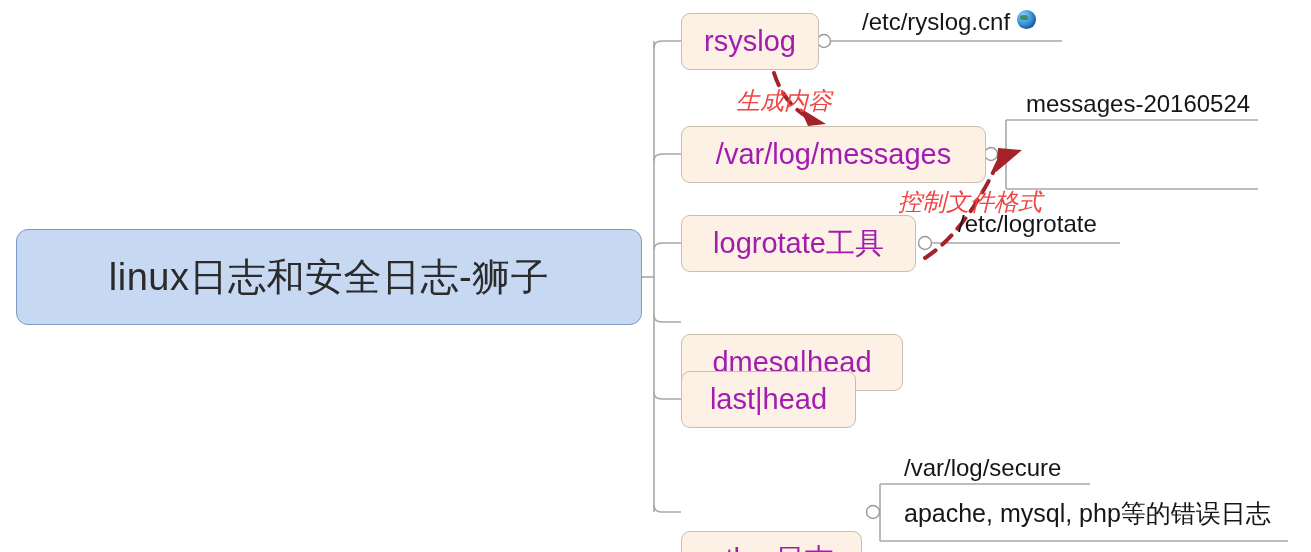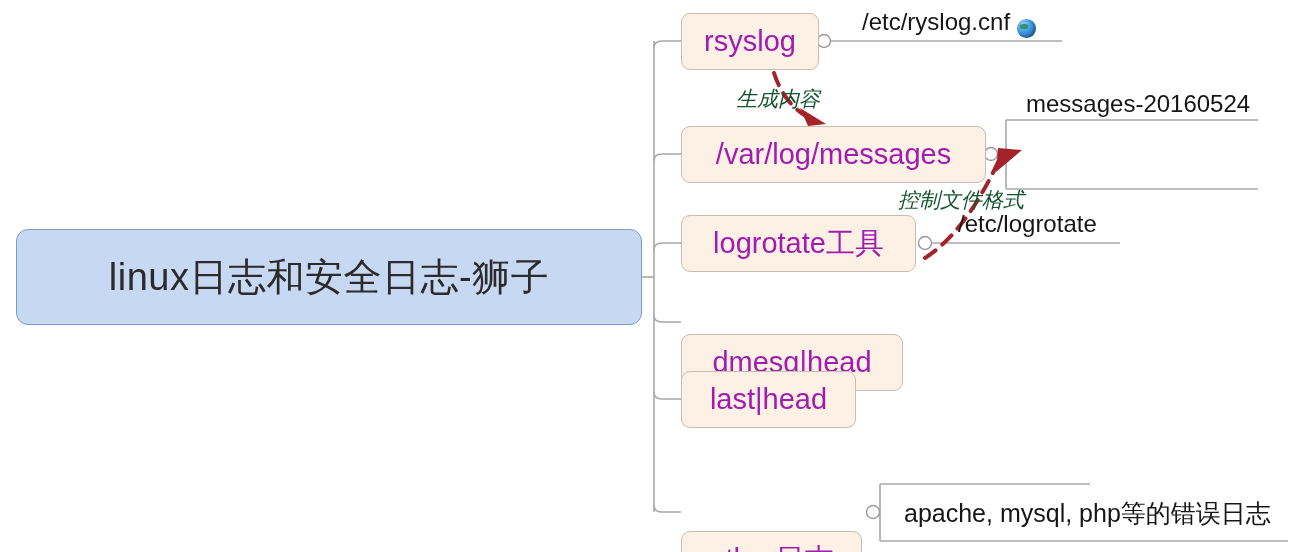--- a/index.html
+++ b/index.html
@@ -57,22 +57,22 @@
     font-size: 24px;
     justify-content: flex-start;
     padding-left: 4px;
   }
   .leaf-node.boxed {
     font-size: 25px;
   }
   .rel-label {
     position: absolute;
     font-style: italic;
-    font-size: 21px;
-    color: #14532d;
+    font-size: 24px;
+    color: #ef4444;
     white-space: nowrap;
   }
   .globe-icon {
     display: inline-block;
     width: 19px;
     height: 19px;
     margin-left: 7px;
     border-radius: 50%;
     background:
       radial-gradient(circle at 32% 28%, #8fd0f2 0%, #3d9ae0 42%, #1e63b8 100%);
@@ -87,21 +87,21 @@
     left: 3px;
     top: 5px;
     width: 8px;
     height: 5px;
     border-radius: 40%;
     background: #2f7f3f;
     opacity: 0.75;
   }
   .leaf-text {
     display: inline-flex;
-    align-items: flex-end;
+    align-items: flex-start;
   }
 </style>
 </head>
 <body>
 
 <div id="canvas">
 
   <svg class="wires" viewBox="0 0 1311 552" xmlns="http://www.w3.org/2000/svg">
     <g fill="none" stroke="#a8a8a8" stroke-width="1.6">
 
@@ -180,20 +180,23 @@
     <span>dmesg|head</span>
   </div>
 
   <div class="node branch-node" style="left:681px; top:371px; width:175px; height:57px;">
     <span>last|head</span>
   </div>
 
   <div class="node branch-node" style="left:681px; top:484px; width:181px; height:57px;margin-top:47px;">
     <span>other日志</span>
   </div>
+  <div class="node leaf-node" style="left:900px; top:452px; width:220px; height:32px;">
+    <span>/var/log/secure</span>
+  </div>
   <div class="node leaf-node boxed" style="left:900px; top:496px; width:400px; height:34px;">
     <span>apache, mysql, php等的错误日志</span>
   </div>
 
   <div class="rel-label" style="left:736px; top:85px;">生成内容</div>
   <div class="rel-label" style="left:898px; top:186px;">控制文件格式</div>
 
 </div>
 
 </body></html>

